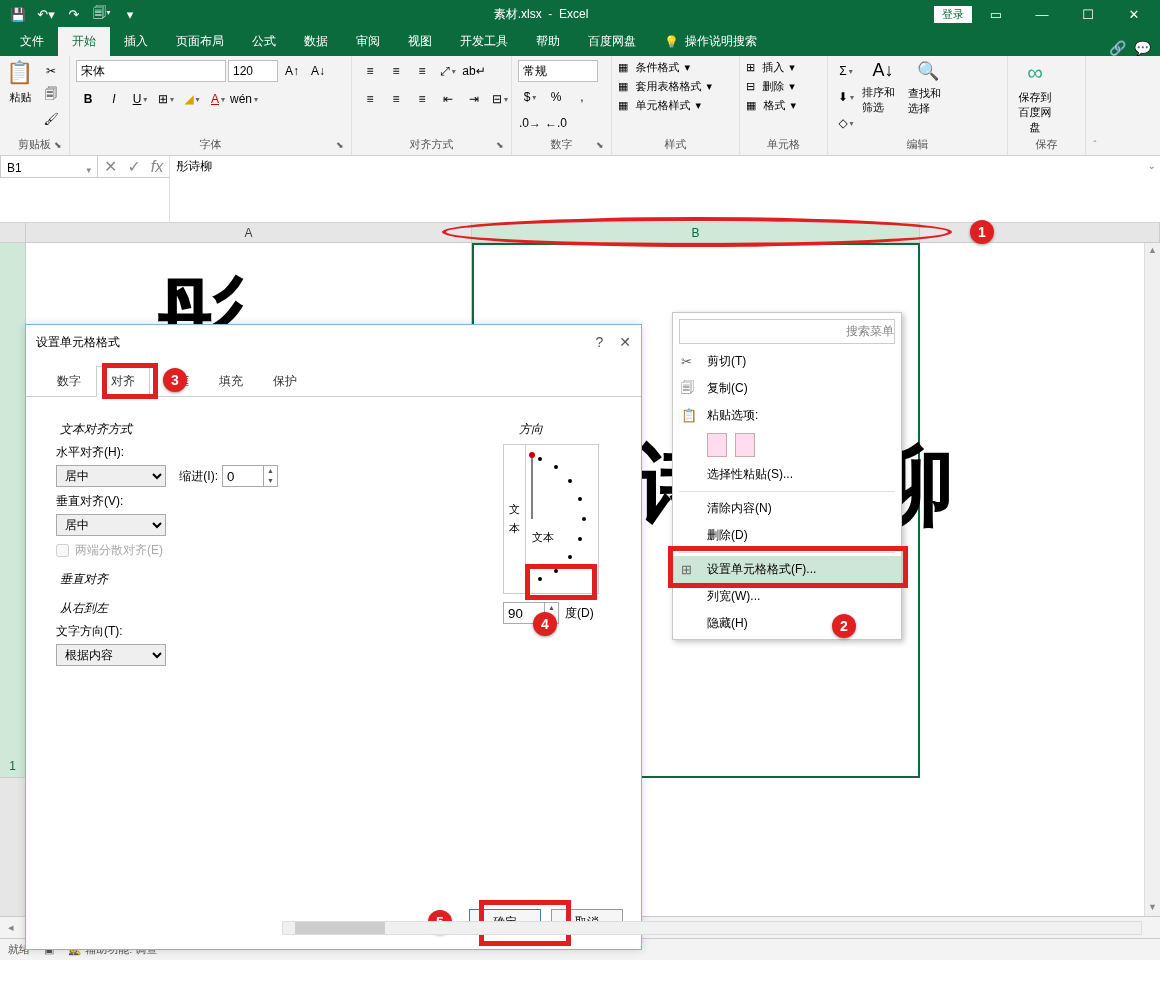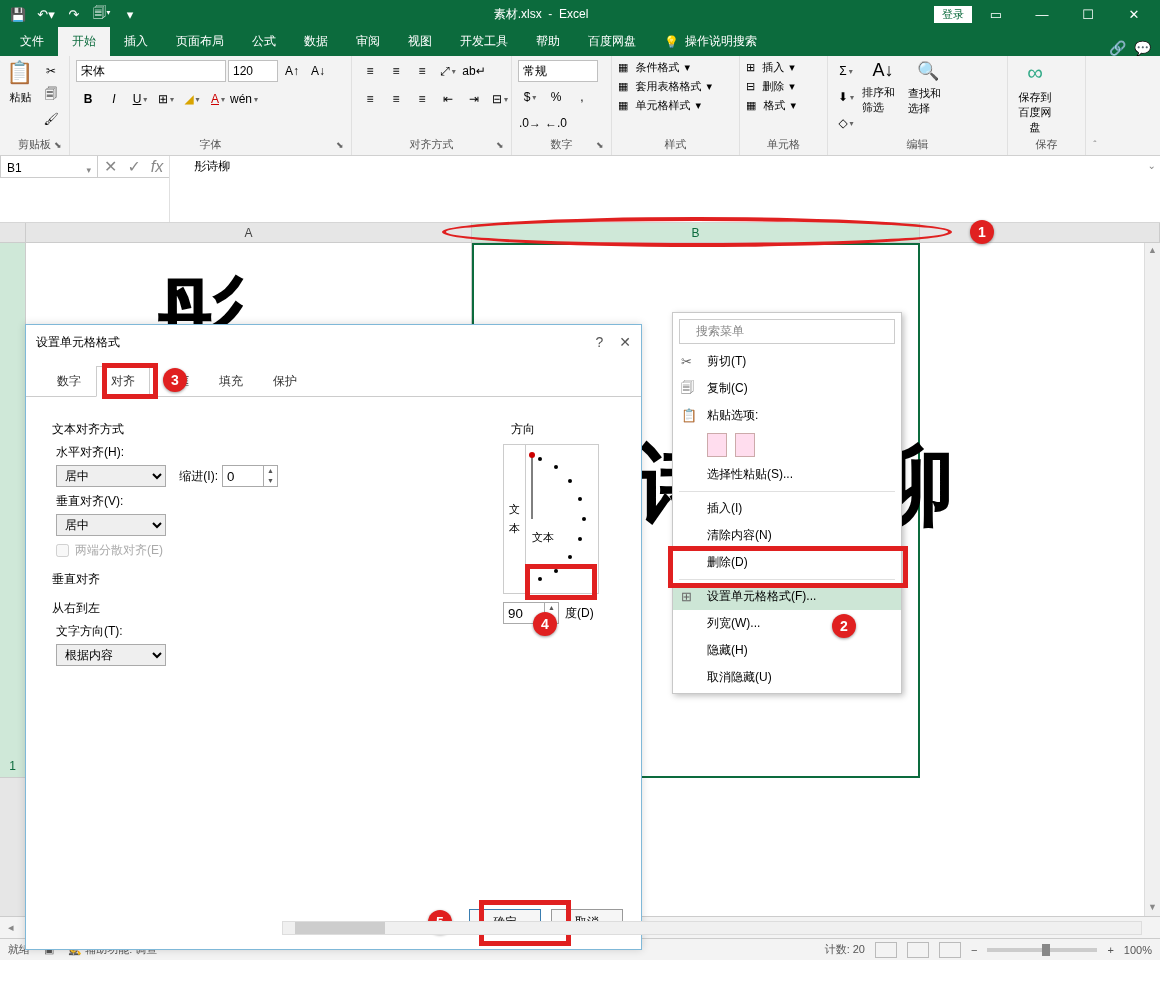--- a/index.html
+++ b/index.html
@@ -35,21 +35,21 @@
 .fontsize { width: 50px; }
 .row { display: flex; gap: 2px; align-items: center; }
 .vcol { display: flex; flex-direction: column; gap: 2px; }
 .launcher { position: absolute; right: 3px; bottom: 3px; width: 12px; height: 12px; font-size: 9px; color: #666; }
 
 
 .formulabar { height: 67px; border-bottom: 1px solid #d6d6d6; display: flex; align-items: flex-start; background: #fff; }
 .namebox { width: 98px; height: 22px; border: 1px solid #ccc; border-top: none; font-size: 12px; padding: 2px 6px; display: flex; align-items: flex-end; }
 .namebox .dd { margin-left: auto; color: #888; font-size: 9px; }
 .fb-btns { display: flex; align-items: center; height: 22px; padding: 0 6px; gap: 10px; color: #888; border-bottom: 1px solid #ccc; }
-.fb-input { flex: 1; border-left: 1px solid #e0e0e0; padding: 2px 24px; font-size: 12px; height: 100%; position: relative; }
+.fb-input { flex: 1; border-left: 1px solid #e0e0e0; padding: 2px 6px; font-size: 12px; height: 100%; position: relative; }
 .fb-expand { position: absolute; right: 4px; top: 4px; color: #888; font-size: 10px; }
 
 
 .grid { position: relative; height: 693px; background: #fff; }
 .colheaders { height: 20px; display: flex; border-bottom: 1px solid #ccc; background: #e6e6e6; }
 .rowhead-spacer { width: 26px; border-right: 1px solid #ccc; }
 .colhead { border-right: 1px solid #ccc; text-align: center; font-size: 12px; color: #444; display: flex; align-items: center; justify-content: center; position: relative; }
 .colhead.selA { width: 446px; }
 .colhead.selB { width: 448px; background: #cfe8d8; color: #0c6b3d; }
 .colhead.selC { flex: 1; }
@@ -62,21 +62,21 @@
 .bigtext { position: absolute; font-size: 90px; font-weight: bold; color: #000; font-family: KaiTi, serif; }
 .vscroll { position: absolute; right: 0; top: 0; width: 16px; bottom: 0; background: #f0f0f0; border-left: 1px solid #ddd; }
 
 
 .callout-circle { position: absolute; width: 24px; height: 24px; border-radius: 50%; background: #e02020; color: #fff; font-weight: bold; display: flex; align-items: center; justify-content: center; font-size: 14px; box-shadow: 0 1px 3px rgba(0,0,0,0.4); }
 .callout-ring { position: absolute; border: 4px solid #e02020; border-radius: 50%; }
 .callout-rect { position: absolute; border: 5px solid #e02020; }
 
 
 .contextmenu { position: absolute; background: #fff; border: 1px solid #c8c8c8; box-shadow: 2px 2px 6px rgba(0,0,0,0.25); font-size: 12px; width: 230px; padding: 2px 0; }
-.cm-search { margin: 4px 6px; border: 1px solid #ccc; padding: 3px 16px; color: #888; }
+.cm-search { margin: 4px 6px; border: 1px solid #ccc; padding: 3px 0; color: #888; text-align: right; }
 .cm-item { padding: 5px 10px 5px 34px; position: relative; display: flex; align-items: center; }
 .cm-item.hl { background: #cde6d6; }
 .cm-item .cm-ico { position: absolute; left: 8px; font-size: 13px; color: #666; }
 .cm-sep { height: 1px; background: #e0e0e0; margin: 3px 6px; }
 .cm-icons { padding: 4px 0 4px 34px; display:flex; gap:8px; }
 .cm-icons .pi { width:20px; height:24px; border:1px solid #caa; background:#fde; }
 
 
 .dialog { position: absolute; left: 25px; top: 324px; width: 617px; height: 626px; background: #fff; border: 1px solid #7fb8d8; box-shadow: 0 0 8px rgba(0,0,0,0.15); }
 .dlg-header { height: 34px; display: flex; align-items: center; padding: 0 10px; font-size: 12px; }
@@ -85,21 +85,21 @@
 .dlg-tab { padding: 6px 14px; border: 1px solid transparent; position: relative; top: 1px; color: #333;}
 .dlg-tab.active { border: 1px solid #ccc; border-bottom: 1px solid #fff; background: #fff; }
 .dlg-body { padding: 12px 18px; font-size: 12px; display: flex; gap: 30px; }
 .dlg-col { flex: 1; }
 .field-row { margin: 6px 0; }
 .field-row label { display: block; margin-bottom: 4px; }
 .dlg-body select, .dlg-body input[type=text] { border: 1px solid #aaa; padding: 2px 4px; font-size: 12px; }
 .dropdown-wide { width: 110px; height: 22px; }
 .checkbox-row { margin: 6px 0; display: flex; align-items: center; gap: 6px; }
 .checkbox-row.disabled { color: #aaa; }
-.section-label { margin: 12px 8px 6px; }
+.section-label { margin: 12px 16px 6px; font-style: italic; }
 .orient-box { border: 1px solid #ccc; width: 96px; height: 150px; display: flex; }
 .orient-left { width: 22px; border-right: 1px solid #ccc; display: flex; flex-direction: column; align-items: center; justify-content: center; font-size: 11px; gap: 4px; }
 .orient-right { flex: 1; position: relative; }
 .dlg-buttons { position: absolute; bottom: 14px; right: 18px; display: flex; gap: 10px; }
 .dlg-buttons button { width: 72px; height: 26px; font-size: 12px; border: 1px solid #999; background: #f6f6f6; }
 .dlg-buttons button.primary { border: 1px solid #3a7db0; }
 .spinner { display: inline-flex; align-items: center; border: 1px solid #aaa; }
 .spinner input { border: none; width: 40px; padding: 2px 4px; }
 .spinner .spins { display: flex; flex-direction: column; }
 .spinner .spins span { width: 14px; height: 10px; font-size: 7px; text-align: center; border-left: 1px solid #aaa; line-height: 10px; color: #555;}
@@ -371,41 +371,35 @@
     </div>
   <div class="cm-icons">
     <div class="pi"></div>
     <div class="pi"></div>
   </div>
   <div class="cm-item">
       <span>选择性粘贴(S)...</span>
     </div>
   <div class="cm-sep"></div>
   <div class="cm-item">
-      <span>插入(I)</span>
-    </div>
-  <div class="cm-item">
       <span>清除内容(N)</span>
     </div>
   <div class="cm-item">
       <span>删除(D)</span>
     </div>
   <div class="cm-sep"></div>
   <div class="cm-item hl">
       <span class="cm-ico">⊞</span>
       <span>设置单元格格式(F)...</span>
     </div>
   <div class="cm-item">
       <span>列宽(W)...</span>
     </div>
   <div class="cm-item">
       <span>隐藏(H)</span>
-    </div>
-  <div class="cm-item">
-      <span>取消隐藏(U)</span>
     </div>
 </div>
 <div class="callout-rect" style="left:668px; top:546px; width:240px; height:42px;"></div>
 <div class="callout-circle" style="left:832px; top:614px;">2</div>
 
 <div class="dialog">
   <div class="dlg-header">
     <span>设置单元格格式</span>
     <div class="x">
       <span>?</span>
@@ -526,25 +520,13 @@
   <div class="add">⊕</div>
   <div class="hscroll">
     <div class="hscroll-thumb"></div>
   </div>
 </div>
 
 <div class="statusbar">
   <span>就绪</span>
   <span>▣</span>
   <span>🕵 <span>辅助功能: 调查</span></span>
-  <div class="right">
-    <span>计数: 20</span>
-    <div class="viewbtn"></div>
-    <div class="viewbtn"></div>
-    <div class="viewbtn"></div>
-    <span>−</span>
-    <div class="zoom-slider">
-        <div class="thumb"></div>
-      </div>
-    <span>+</span>
-    <span>100%</span>
-  </div>
 </div>
 
 </body></html>

